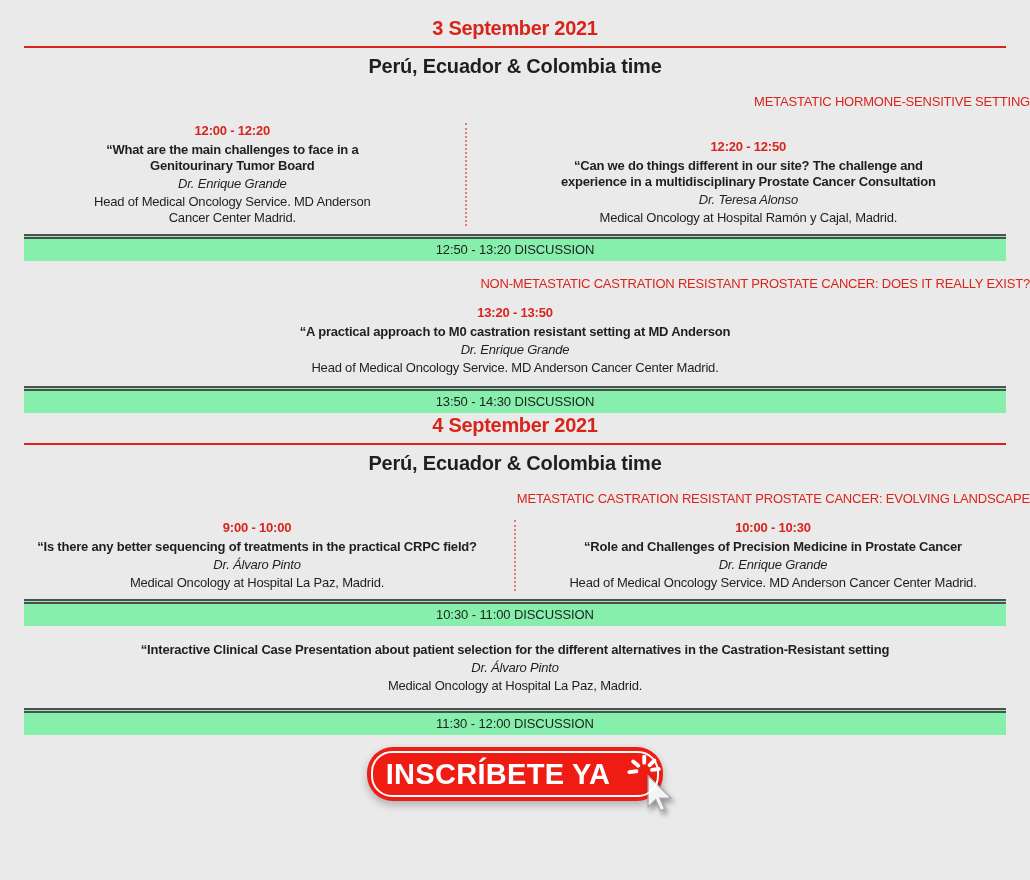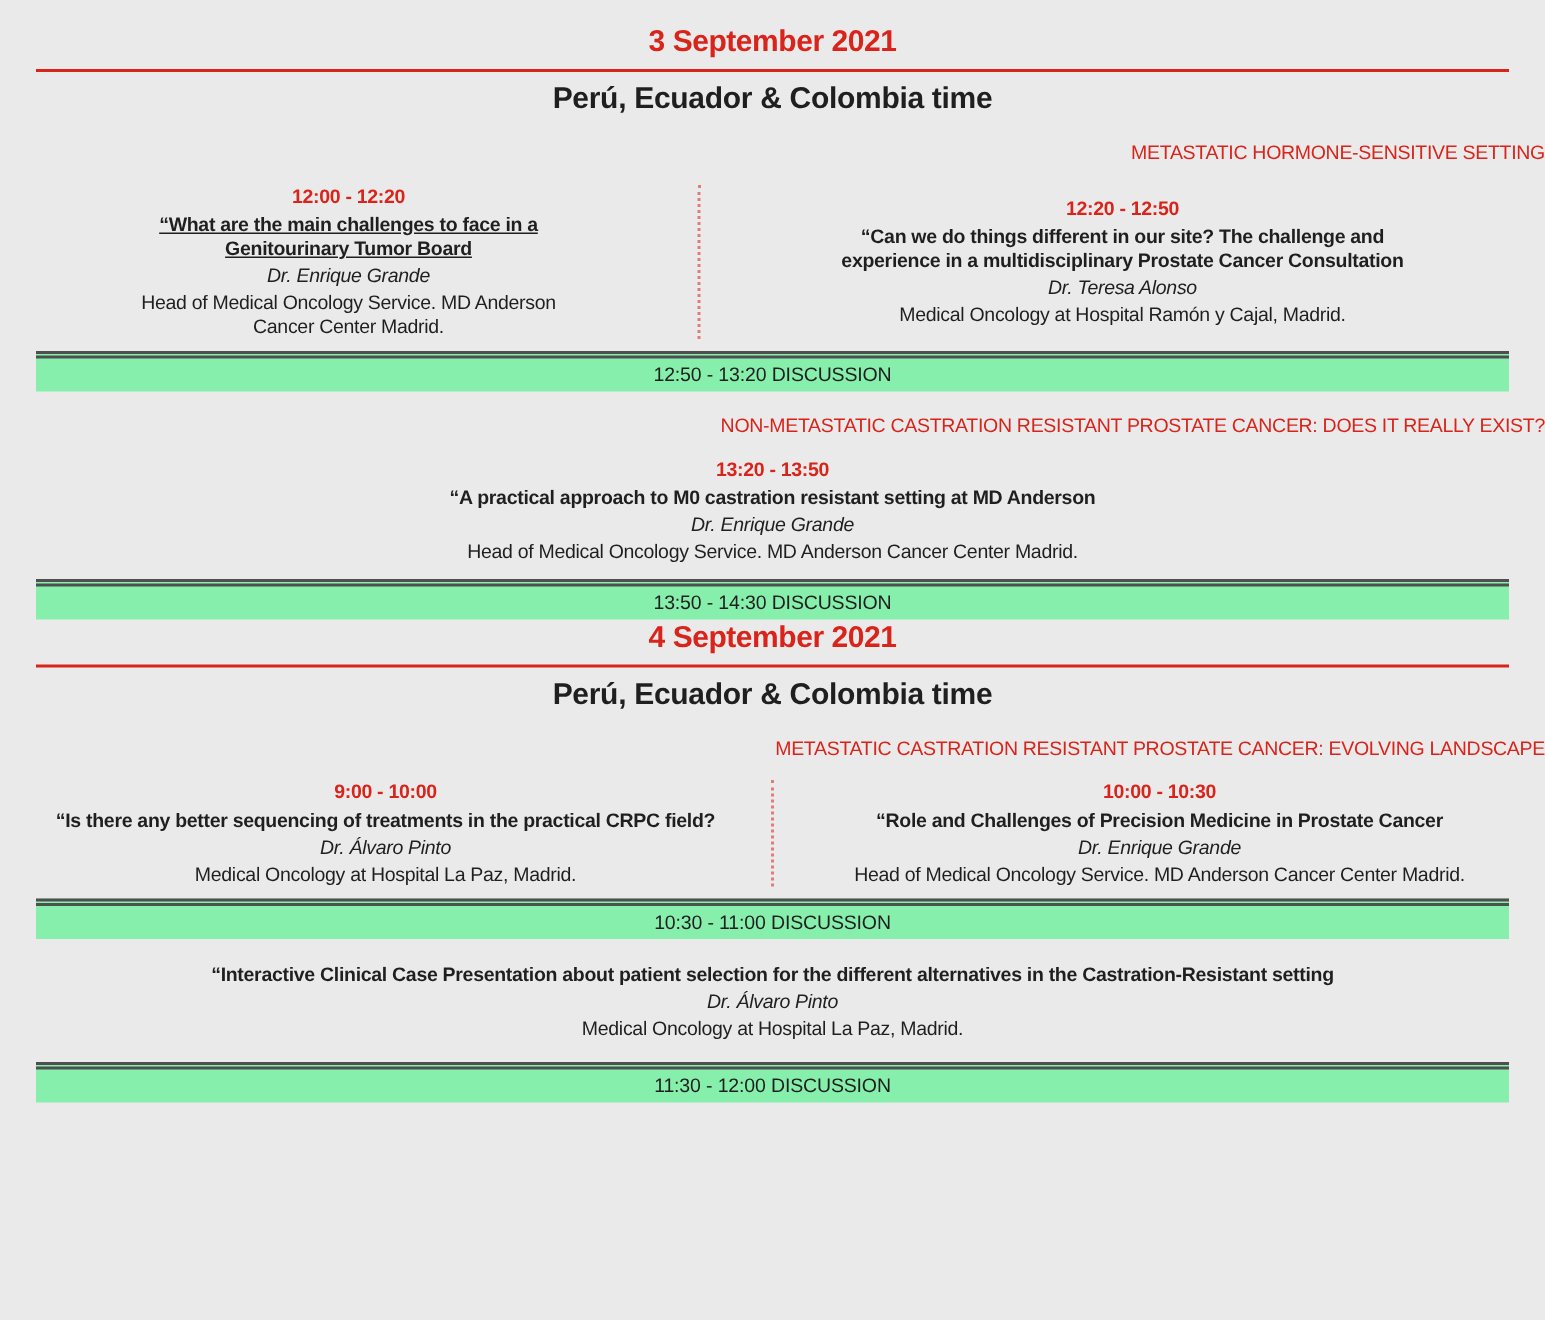--- a/index.html
+++ b/index.html
@@ -23,42 +23,42 @@
   }
   .timezone {
     text-align:center; font-size:20px; line-height:17px; font-weight:bold;
     letter-spacing:-0.2px; margin-bottom:18px;
   }
   .track-heading {
     text-align:right; color: var(--accent-red, #d9241b);
     font-size:13px; line-height:18px; font-weight:normal; letter-spacing:-0.2px;
     margin-bottom:12px;
   }
-  .cols { display:flex; align-items:center; margin-bottom:8px; }
+  .cols { display:flex; align-items:flex-end; margin-bottom:8px; }
   .col { text-align:center; padding:0 8px; }
   .d1-left  { width:45.2%; }
   .d1-right { width:54.8%; }
   .d2-left  { width:50%; }
   .d2-right { width:50%; }
   .v-divider {
     width:0; border-left:2px dotted var(--accent-red, #d9241b);
     opacity:0.55; align-self:stretch;
   }
   .session { text-align:center; }
   .s-time {
     color: var(--accent-red, #d9241b); font-size:13px; line-height:16px;
     font-weight:bold; letter-spacing:-0.2px; margin-bottom:3px;
   }
   .s-title {
     font-size:13px; line-height:16px; font-weight:bold; letter-spacing:-0.2px;
     margin:0 auto 2px auto;
   }
   .s-speaker { font-size:13px; line-height:16px; font-style:italic; letter-spacing:-0.2px; margin-bottom:2px; }
   .s-affil { font-size:13px; line-height:16px; letter-spacing:-0.2px; margin-left:auto; margin-right:auto; }
-  .mw-a { max-width:300px;text-decoration:underline; }
+  .mw-a { max-width:300px; }
   .mw-b { max-width:310px; }
   .mw-c { max-width:400px; }
 
   .discussion-bar {
     margin:0 24px; background:#86efac;
     border-top:5px double var(--bar-line, #4f4f51);
     height:27px; text-align:center;
   }
   .discussion-bar span { font-size:13px; line-height:22px; letter-spacing:-0.1px; }
   .mb14 { margin-bottom:14px; }
@@ -161,14 +161,33 @@
       <div class="s-title">“Interactive Clinical Case Presentation about patient selection for the different alternatives in the Castration-Resistant setting</div>
       <div class="s-speaker">Dr. Álvaro Pinto</div>
       <div class="s-affil">Medical Oncology at Hospital La Paz, Madrid.</div>
     </div>
 
     <div class="discussion-bar">
       <span>11:30 - 12:00 DISCUSSION</span>
     </div>
   </section>
 
+  <div class="cta-wrap">
+    <button class="cta">
+      <span>INSCRÍBETE YA</span>
+      <svg class="cursor-svg" viewBox="0 0 44 54" xmlns="http://www.w3.org/2000/svg">
+
+        <g stroke="#ffffff" stroke-width="3" stroke-linecap="round" fill="none">
+          <line x1="10" y1="12.5" x2="4.5" y2="13.2"></line>
+          <line x1="11.4" y1="8.2" x2="7.5" y2="5.0"></line>
+          <line x1="16" y1="6" x2="16" y2="1.2"></line>
+          <line x1="20.2" y1="7.8" x2="23.8" y2="4.2"></line>
+          <line x1="22" y1="11.5" x2="27.2" y2="10.8"></line>
+        </g>
+
+        <g style="filter: drop-shadow(2.5px 3px 2px rgba(0,0,0,0.35));">
+          <polygon points="19,16 19,40 24.8,34.4 28.6,43 31.8,41.6 28,33.2 36.6,33.2" fill="#f4f4f4" stroke="#a9a9a9" stroke-width="1"></polygon>
+        </g>
+      </svg>
+    </button>
+  </div>
 
 </div>
 
 </body></html>

